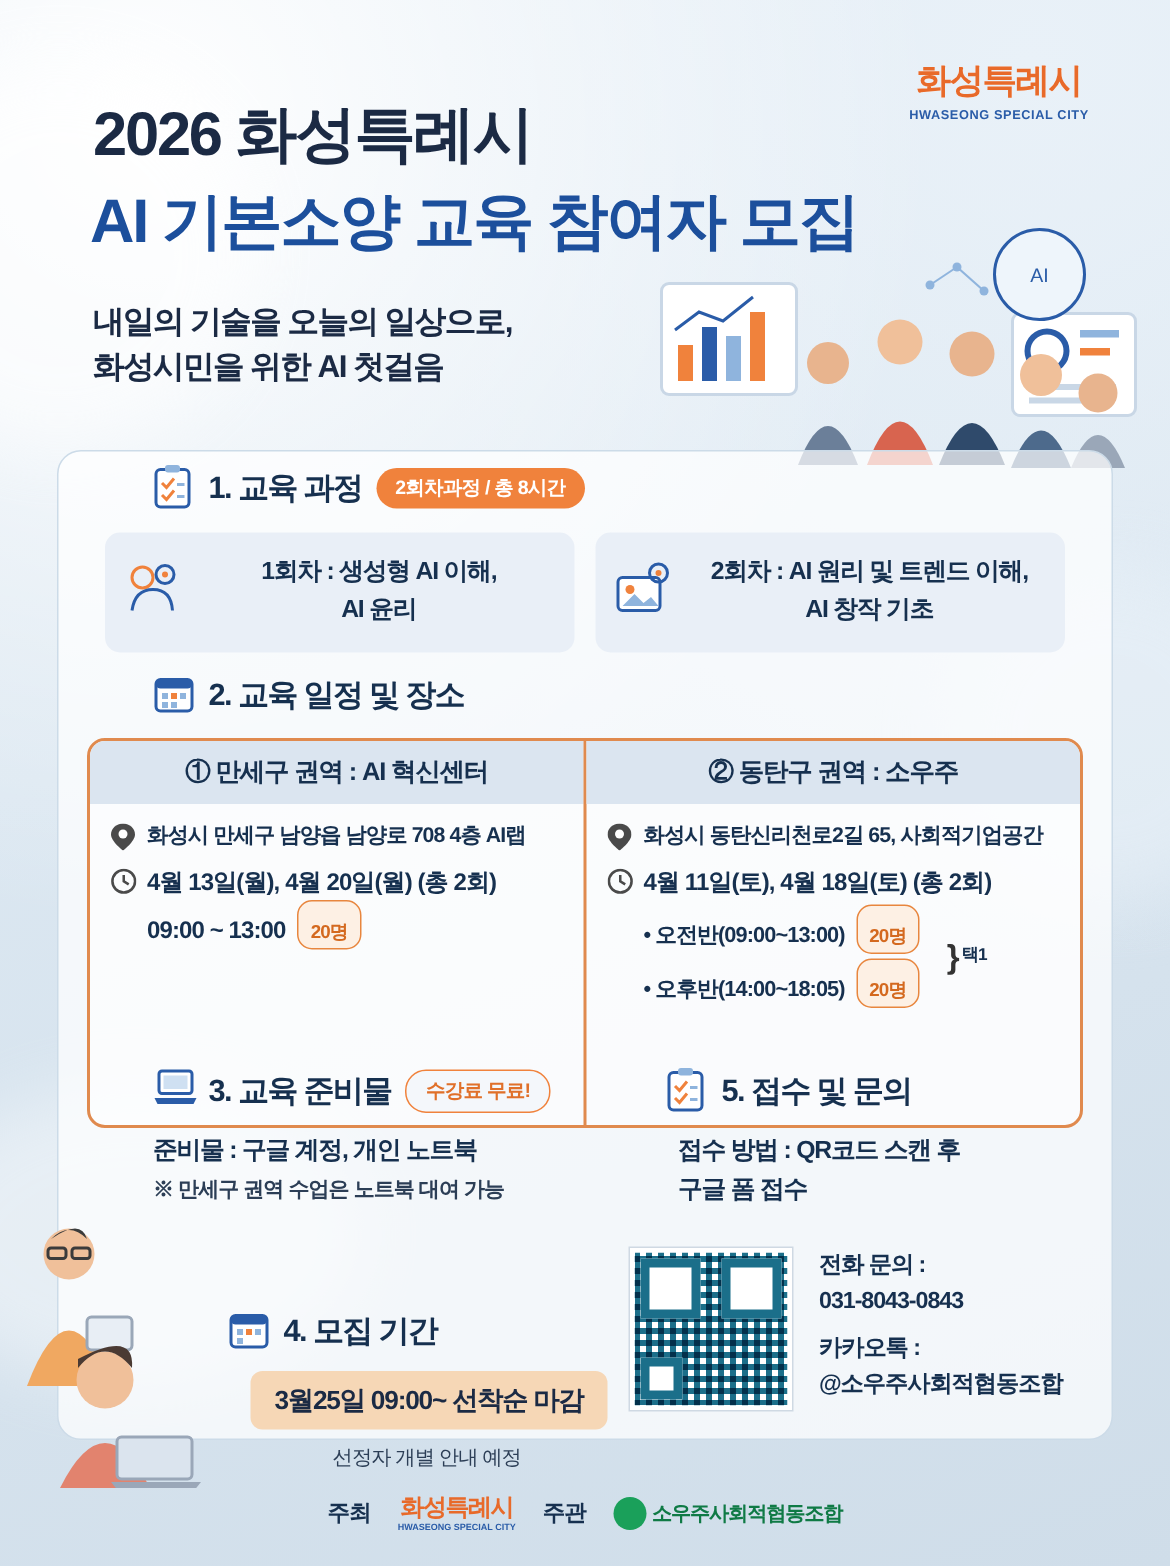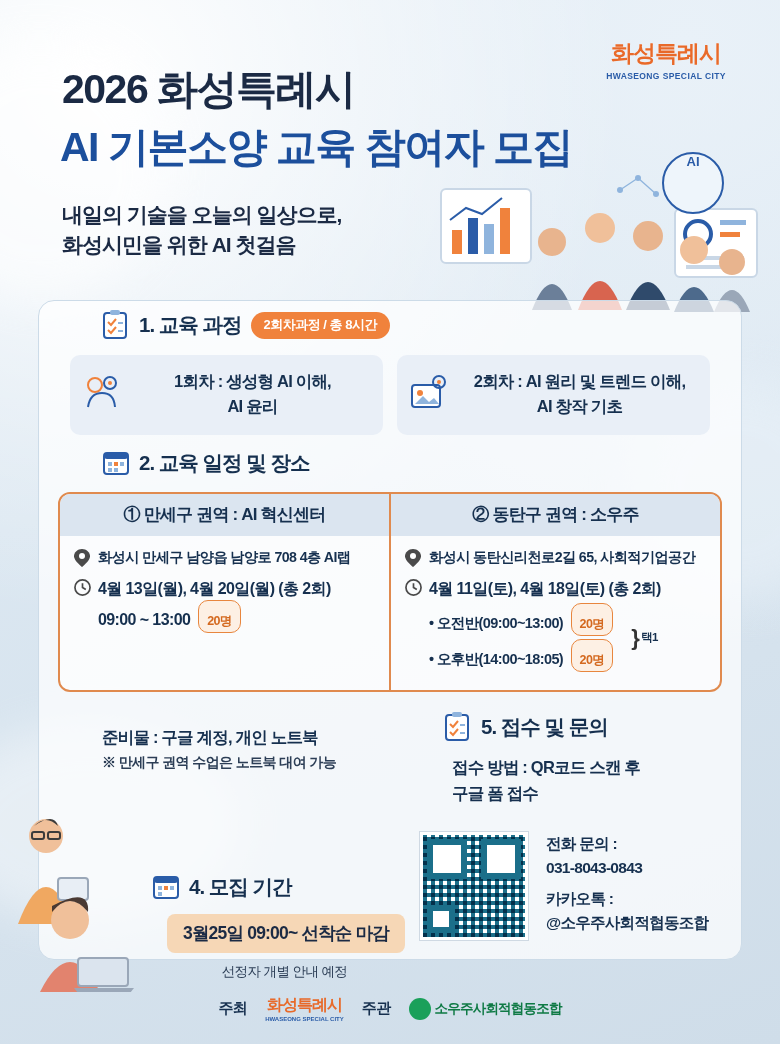--- a/index.html
+++ b/index.html
@@ -47,22 +47,22 @@
     font-size:21px; font-weight:bold; color:#1b2a44; line-height:1.45; letter-spacing:-1px;
   }
 
   
   .illus { position:absolute; right:18px; top:150px; width:330px; height:165px; }
   .card-chart {
     position:absolute; background:#fff; border:2px solid #c9d7e6; border-radius:6px;
   }
   .ai-circle {
     position:absolute; right:38px; top:2px; width:62px; height:62px; border-radius:50%;
-    background:#eef5fb; border:2px solid #2a5ca8; display:flex; align-items:flex-start; justify-content:center;
-    font-size:13px; font-weight:bold; color:#2a5ca8;
+    background:#eef5fb; border:2px solid #2a5ca8; display:flex; align-items:center; justify-content:center;
+    font-size:13px; font-weight:normal; color:#2a5ca8;
   }
 
   
   .panel {
     position:absolute; left:38px; top:300px; width:704px; height:660px;
     background: rgba(255,255,255,.72);
     border:1px solid #ccdbe8; border-radius:16px;
   }
 
   .sec { position:absolute;margin-left:44px; }
@@ -80,21 +80,21 @@
   
   .course-wrap { position:absolute; left:70px; top:355px; width:640px; display:flex; gap:14px; }
   .course {
     flex:1; background:#e9eff7; border-radius:10px; padding:14px 10px 16px;
     display:flex; align-items:center; gap:10px;
   }
   .course .txt { font-size:16.5px; font-weight:bold; color:#16304f; line-height:1.5; letter-spacing:-.8px; text-align:center; flex:1;}
 
   
   .sched {
-    position:absolute; left:58px; top:492px; width:664px; height:200px;
+    position:absolute; left:58px; top:492px; width:664px; height:260px;
     border:2px solid #e08a4e; border-radius:12px; display:flex; overflow:hidden;
     background:rgba(255,255,255,.55);
   }
   .sched-col { flex:1; padding:0; }
   .sched-col + .sched-col { border-left:2px solid #e08a4e; }
   .sched-h {
     background:#dbe5f0; text-align:center; font-size:17px; font-weight:bold; color:#16304f;
     padding:9px 0 10px; letter-spacing:-.8px;
   }
   .sched-body { padding:11px 12px 0 14px; }
@@ -356,20 +356,31 @@
                 <span style="font-size:11.5px;font-weight:bold;">택1</span>
               </div>
             </div>
           </span>
         </div>
       </div>
     </div>
   </div>
 
   <div class="sec sec3">
+    <div class="sec-head">
+      <span class="sec-ico">
+        <svg width="30" height="26" viewBox="0 0 30 26">
+          <rect x="4" y="2" width="22" height="15" rx="2" fill="#fff" stroke="#2a5ca8" stroke-width="2"></rect>
+          <rect x="7" y="5" width="16" height="9" fill="#cfe0f2"></rect>
+          <path d="M1 20 h28 l-2 4 H3z" fill="#2a5ca8"></path>
+        </svg>
+      </span>
+      <span class="sec-title">3. 교육 준비물</span>
+      <span class="pill lite">수강료 무료!</span>
+    </div>
     <div style="margin-top:12px;">
       <div class="body-txt">준비물 : 구글 계정, 개인 노트북</div>
       <div class="note">※ 만세구 권역 수업은 노트북 대여 가능</div>
     </div>
   </div>
 
   <div class="sec sec5">
     <div class="sec-head">
       <span class="sec-ico">
         <svg width="26" height="30" viewBox="0 0 26 30">

